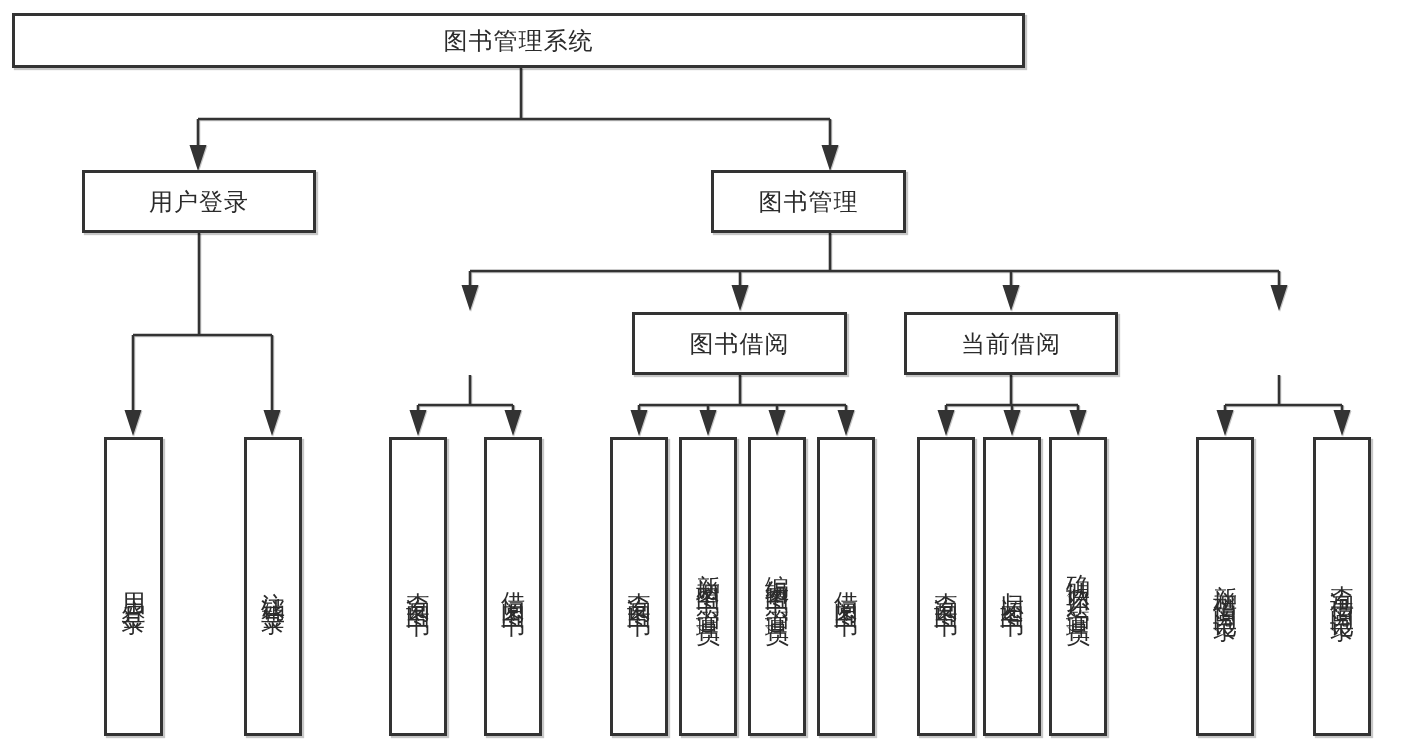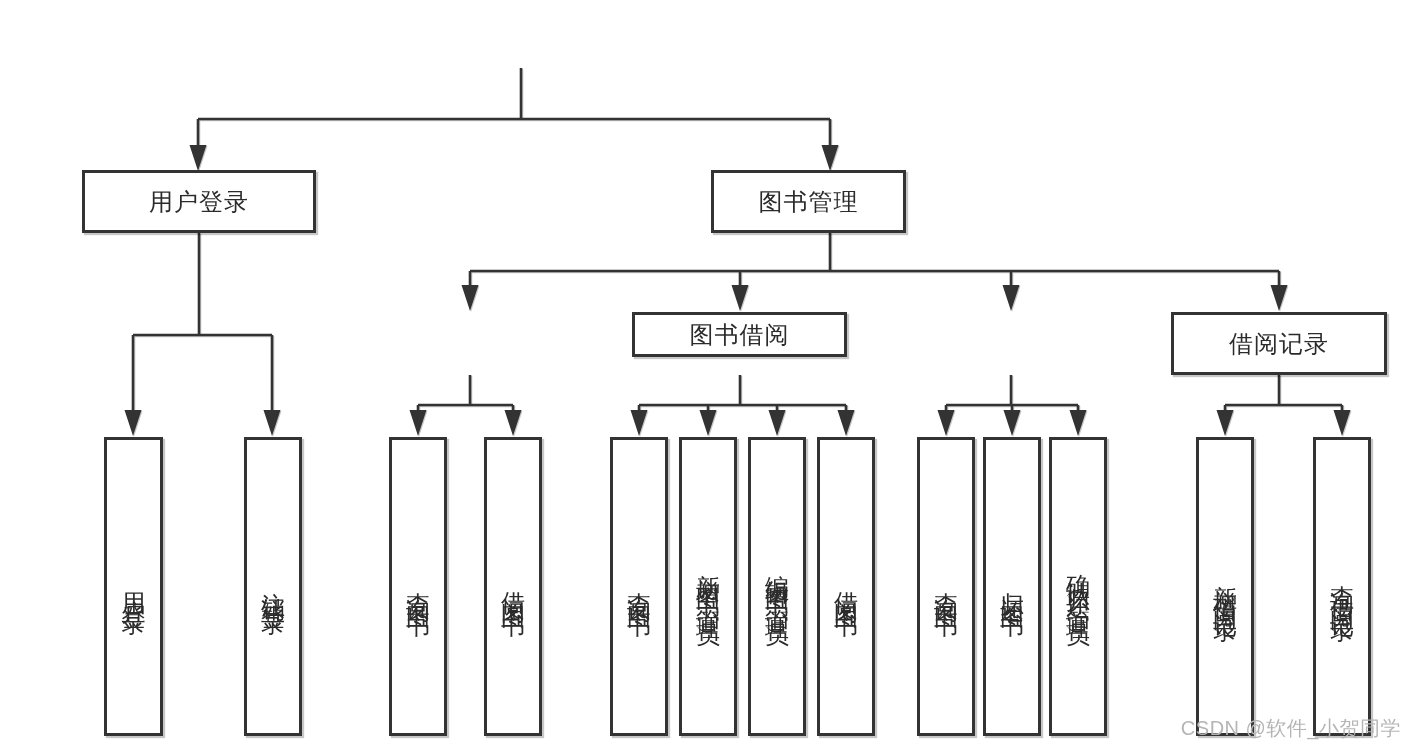--- a/index.html
+++ b/index.html
@@ -80,39 +80,39 @@
              M1002.5 285L1019.5 285L1011 311Z M1270.5 285L1287.5 285L1279 311Z
              M124.5 410L141.5 410L133 436Z M263.5 410L280.5 410L272 436Z
              M409.5 410L426.5 410L418 436Z M504.5 410L521.5 410L513 436Z
              M630.5 410L647.5 410L639 436Z M699.5 410L716.5 410L708 436Z
              M768.5 410L785.5 410L777 436Z M837.5 410L854.5 410L846 436Z
              M937.5 410L954.5 410L946 436Z M1003.5 410L1020.5 410L1012 436Z
              M1069.5 410L1086.5 410L1078 436Z
              M1216.5 410L1233.5 410L1225 436Z M1333.5 410L1350.5 410L1342 436Z" fill="#333333" stroke="none"></path>
   </svg>
 
+  <div class="box hbox" style="left:12px; top:13px; width:1013px; height:55px;">图书管理系统</div>
 
   <div class="box hbox" style="left:82px; top:170px; width:234px; height:63px;">用户登录</div>
   <div class="box hbox" style="left:711px; top:170px; width:195px; height:63px;">图书管理</div>
 
-  <div class="box hbox" style="left:632px; top:312px; width:215px; height:45px;">图书借阅</div>
-  <div class="box hbox" style="left:1171px; top:312px; width:216px; height:63px;">借阅记录</div>
+  <div class="box hbox" style="left:632px; top:312px; width:215px; height:63px;">图书借阅</div>
+  <div class="box hbox" style="left:904px; top:312px; width:214px; height:63px;">当前借阅</div>
 
   <div class="box vbox" style="left:104px; width:59px;">用户登录</div>
   <div class="box vbox" style="left:244px;">注销登录</div>
 
   <div class="box vbox" style="left:389px;">查询图书</div>
   <div class="box vbox" style="left:484px;">借阅图书</div>
 
   <div class="box vbox" style="left:610px;">查询图书</div>
   <div class="box vbox" style="left:679px;">新增图书（管理员）</div>
   <div class="box vbox" style="left:748px;">编辑图书（管理员）</div>
   <div class="box vbox" style="left:817px;">借阅图书</div>
 
   <div class="box vbox" style="left:917px;">查询图书</div>
   <div class="box vbox" style="left:983px;">归还图书</div>
   <div class="box vbox" style="left:1049px;">确认归还（管理员）</div>
 
   <div class="box vbox" style="left:1196px;">新增借阅记录</div>
   <div class="box vbox" style="left:1313px;">查询借阅记录</div>
 
-  <div class="watermark">CSDN @软件_小贺同学</div>
 </div>
 
 </body></html>

